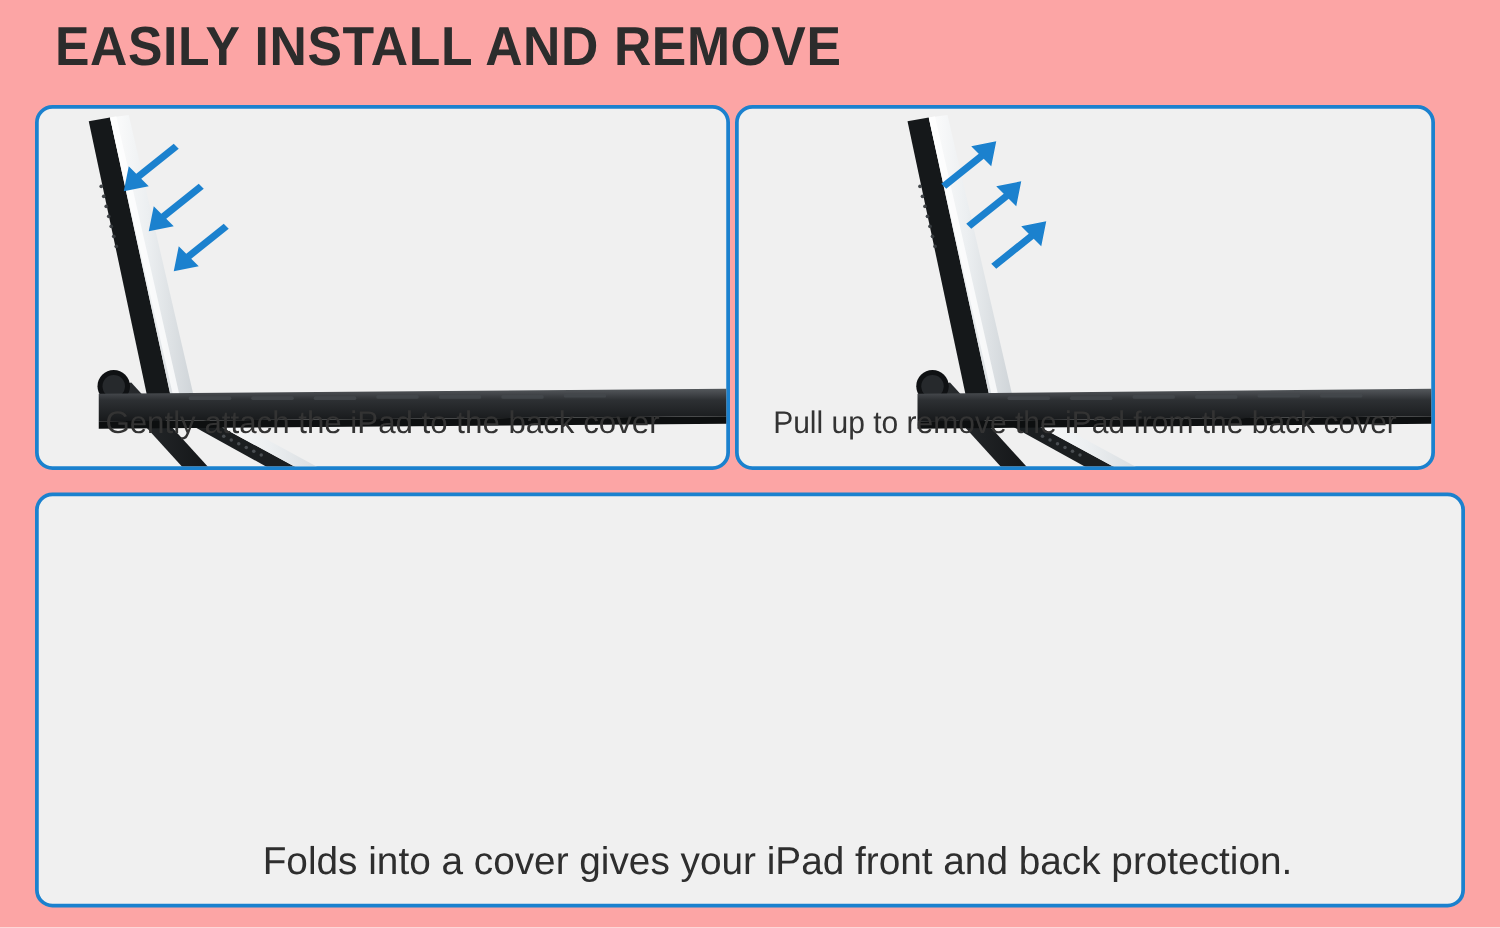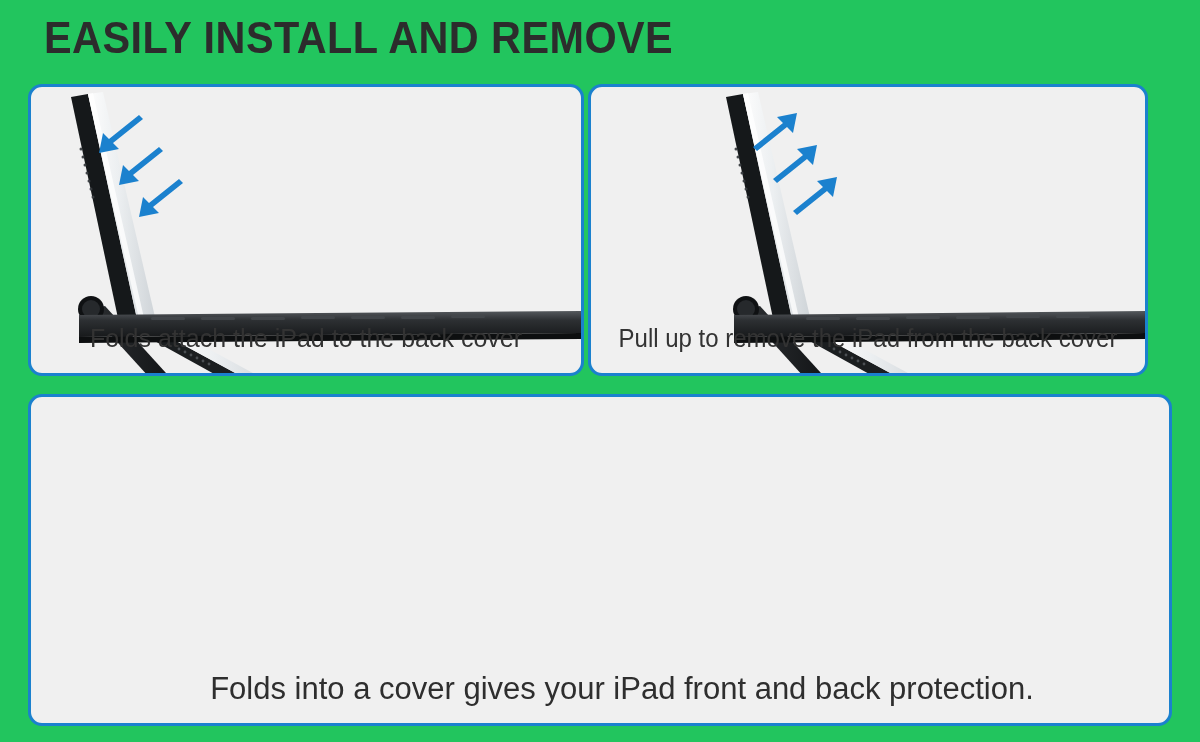--- a/index.html
+++ b/index.html
@@ -10,21 +10,21 @@
   body {
     width: 1200px;
     height: 742px;
     position: relative;
     font-family: "Liberation Sans", sans-serif;
     overflow: hidden;
   }
   .page {
     position: absolute;
     inset: 0;
-    background: #22c55e;
+    background: #fca5a5;
   }
 
   
   .title {
     position: absolute;
     left: 44px;
     top: 10px;
     font-size: 44px;
     line-height: 56px;
     font-weight: 700;
@@ -155,21 +155,21 @@
           </g>
           <g transform="translate(84,62)">
             <path d="M48 2 L18 26 L24 32 L4 36 L8 16 L14 22 L44 -2 Z"></path>
           </g>
           <g transform="translate(104,94)">
             <path d="M48 2 L18 26 L24 32 L4 36 L8 16 L14 22 L44 -2 Z"></path>
           </g>
         </g>
       </svg>
     </div>
-    <div class="caption caption-top" id="cap-attach">Folds attach the iPad to the back cover</div>
+    <div class="caption caption-top" id="cap-attach">Gently attach the iPad to the back cover</div>
   </div>
 
   <div class="panel" id="panel-remove">
     <div class="scene">
       <svg width="560" height="292" viewBox="0 0 560 292" xmlns="http://www.w3.org/2000/svg">
         <defs>
           <linearGradient id="ipadFace2" x1="0" y1="0" x2="1" y2="0">
             <stop offset="0%" stop-color="#fdfdfd"></stop>
             <stop offset="45%" stop-color="#eceff1"></stop>
             <stop offset="100%" stop-color="#cfd4d8"></stop>

